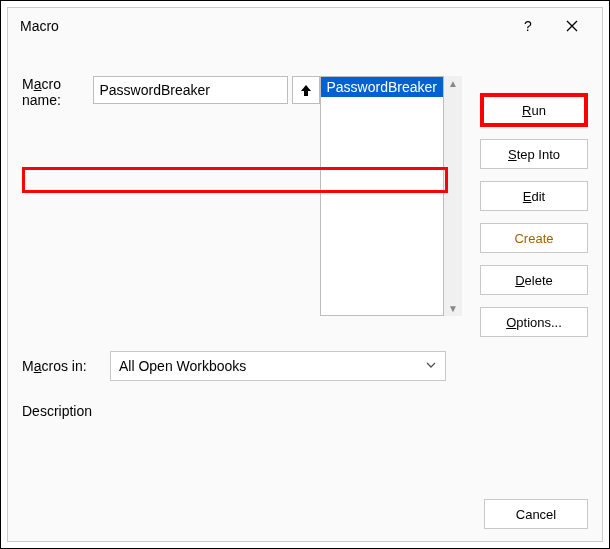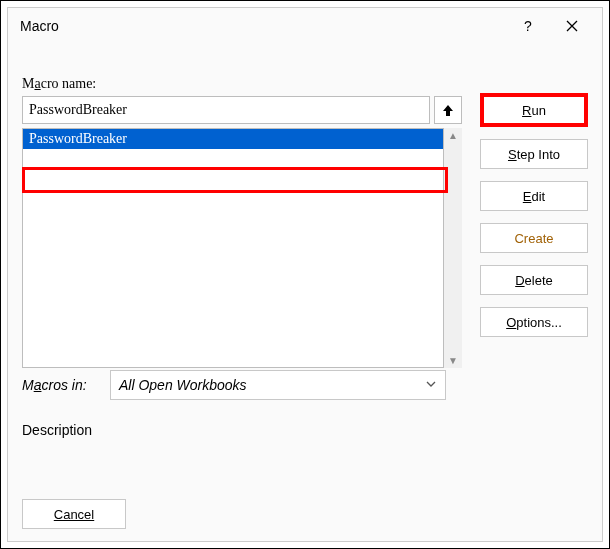--- a/index.html
+++ b/index.html
@@ -47,22 +47,20 @@
     padding: 4px 14px 12px 14px;
     position: relative;
   }
   .main-row {
     display: flex;
     gap: 18px;
   }
   .left-col {
     flex: 1;
     display: flex;
-    flex-direction: column;
-    font-family: Liberation Serif, serif;
   }
   .label {
     font-size: 14px;
     margin-bottom: 4px;
   }
   .underline { text-decoration: underline; }
   .name-row {
     display: flex;
     gap: 4px;
     margin-bottom: 4px;
@@ -143,46 +141,44 @@
   .highlight-list {
     position: absolute;
     border: 3px solid #f00;
     left: 14px;
     top: 95px;
     width: 426px;
     height: 26px;
     pointer-events: none;
   }
   .macros-in-row {
-    margin-top: 2px;
+    margin-top: 14px;
     display: flex;
     align-items: center;
     gap: 10px;
-    font-style: italic;
   }
   .macros-in-row .label { margin: 0; width: 78px; }
   .select {
     flex: 1;
     max-width: 336px;
     height: 30px;
     border: 1px solid #c8c8c8;
     background: #fff;
     display: flex;
     align-items: center;
     padding: 4px 8px;
     font-size: 14px;
     justify-content: space-between;
   }
   .select .chev svg { width: 12px; height: 12px; }
   .desc-row { margin-top: 22px; }
   .footer {
     margin-top: auto;
     display: flex;
-    justify-content: flex-start;
-    text-decoration: underline;
+    justify-content: flex-end;
   }
   .footer .btn { width: 104px; }
 </style>
 </head>
 <body>
 
 <div class="outer">
   <div class="dialog">
 
     <div class="titlebar">

